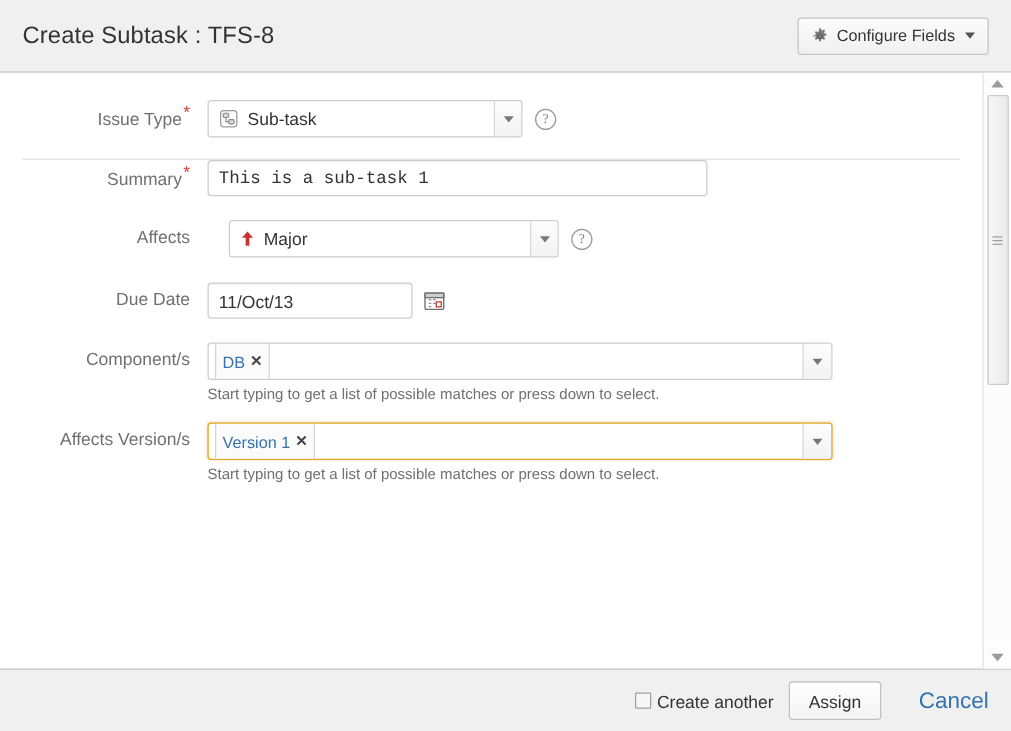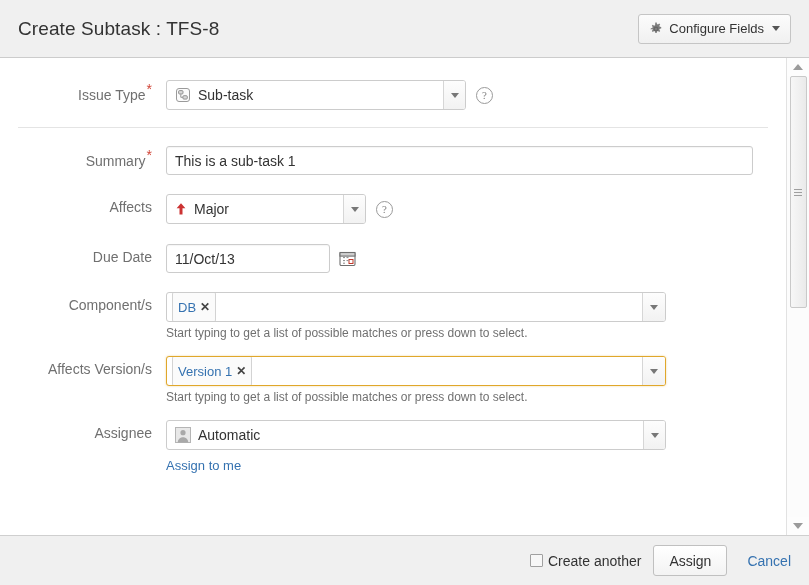--- a/index.html
+++ b/index.html
@@ -124,21 +124,21 @@
     border: 1px solid #cccccc;
     border-radius: 3px;
     background: #fff;
     font-size: 14px;
     color: #333;
     padding: 0 8px;
     display: flex;
     align-items: center;
     box-shadow: inset 0 1px 1px rgba(0,0,0,.04);
   }
-  .txt.summary { width: 587px; }
+  .txt.summary { width: 400px; font-family: Liberation Mono, monospace; }
   .txt.duedate { width: 164px; }
 
   
   .sel {
     position: relative;
     display: inline-flex;
     align-items: stretch;
     height: 30px;
     border: 1px solid #cccccc;
     border-radius: 3px;
@@ -165,22 +165,22 @@
     align-items: center;
     justify-content: center;
     cursor: pointer;
   }
   .arrow-glyph {
     width: 0; height: 0;
     border-left: 4px solid transparent;
     border-right: 4px solid transparent;
     border-top: 5px solid #777;
   }
-  .sel.issuetype { width: 300px; }
-  .sel.priority  { width: 200px; }
+  .sel.issuetype { width: 252px; }
+  .sel.priority  { width: 264px; margin-left: 17px; }
   .sel.assignee  { width: 500px; }
 
   
   .multisel {
     position: relative;
     display: flex;
     align-items: stretch;
     height: 30px;
     width: 500px;
     border: 1px solid #cccccc;
@@ -373,25 +373,25 @@
     padding: 0 15px;
     background: linear-gradient(#ffffff, #f3f3f3);
     border: 1px solid #c0c0c0;
     border-radius: 3px;
     font-size: 14px;
     color: #333;
     cursor: pointer;
     font-family: "Liberation Sans", sans-serif;
   }
   .cancel-link {
-    font-size: 14px;
+    font-size: 18px;
     color: #3572b0;
     text-decoration: none;
     cursor: pointer;
-    margin-left: 8px;
+    margin-left: 18px;
   }
 </style>
 </head>
 <body>
 
 <div class="dialog">
 
   <div class="dlg-header">
     <div class="dlg-title">Create Subtask : TFS-8</div>
     <div class="header-right">
@@ -433,21 +433,21 @@
                 <span class="arrow-glyph"></span>
               </div>
             </div>
             <div class="help-icon">?</div>
           </div>
         </div>
       </div>
 
       <div class="divider"></div>
 
-      <div class="field-row" style="margin-top:18px">
+      <div class="field-row" style="">
         <div class="field-label">
           <span>Summary</span><span class="req-star">*</span>
         </div>
         <div class="field-ctl">
           <div class="txt summary">
             <span>This is a sub-task 1</span>
           </div>
         </div>
       </div>
 
@@ -521,43 +521,20 @@
               </span>
             </div>
             <div class="ms-arrow">
               <span class="arrow-glyph"></span>
             </div>
           </div>
           <div class="help-text">Start typing to get a list of possible matches or press down to select.</div>
         </div>
       </div>
 
-      <div class="field-row" style="margin-top:16px">
-        <div class="field-label">Assignee</div>
-        <div class="field-ctl">
-          <div class="sel assignee">
-            <div class="sel-val">
-              <span class="avatar-icon">
-                <svg viewBox="0 0 16 16" width="16" height="16" aria-hidden="true">
-                  <rect x="0.5" y="0.5" width="15" height="15" fill="#e8e8e8" stroke="#b5b5b5" stroke-width="1"></rect>
-                  <circle cx="8" cy="5.7" r="2.6" fill="#a9a9a9"></circle>
-                  <path d="M2.8 15.5c0-3.1 2.3-5.2 5.2-5.2s5.2 2.1 5.2 5.2z" fill="#a9a9a9"></path>
-                </svg>
-              </span>
-              <span>Automatic</span>
-            </div>
-            <div class="sel-arrow">
-              <span class="arrow-glyph"></span>
-            </div>
-          </div>
-          <div style="margin-top:6px">
-            <span class="inline-link">Assign to me</span>
-          </div>
-        </div>
-      </div>
 
     </div>
 
     <div class="vscroll">
       <div class="sb-btn">
         <span class="sb-up"></span>
       </div>
       <div class="sb-track">
         <div class="sb-thumb">
           <span class="grip-line"></span>

